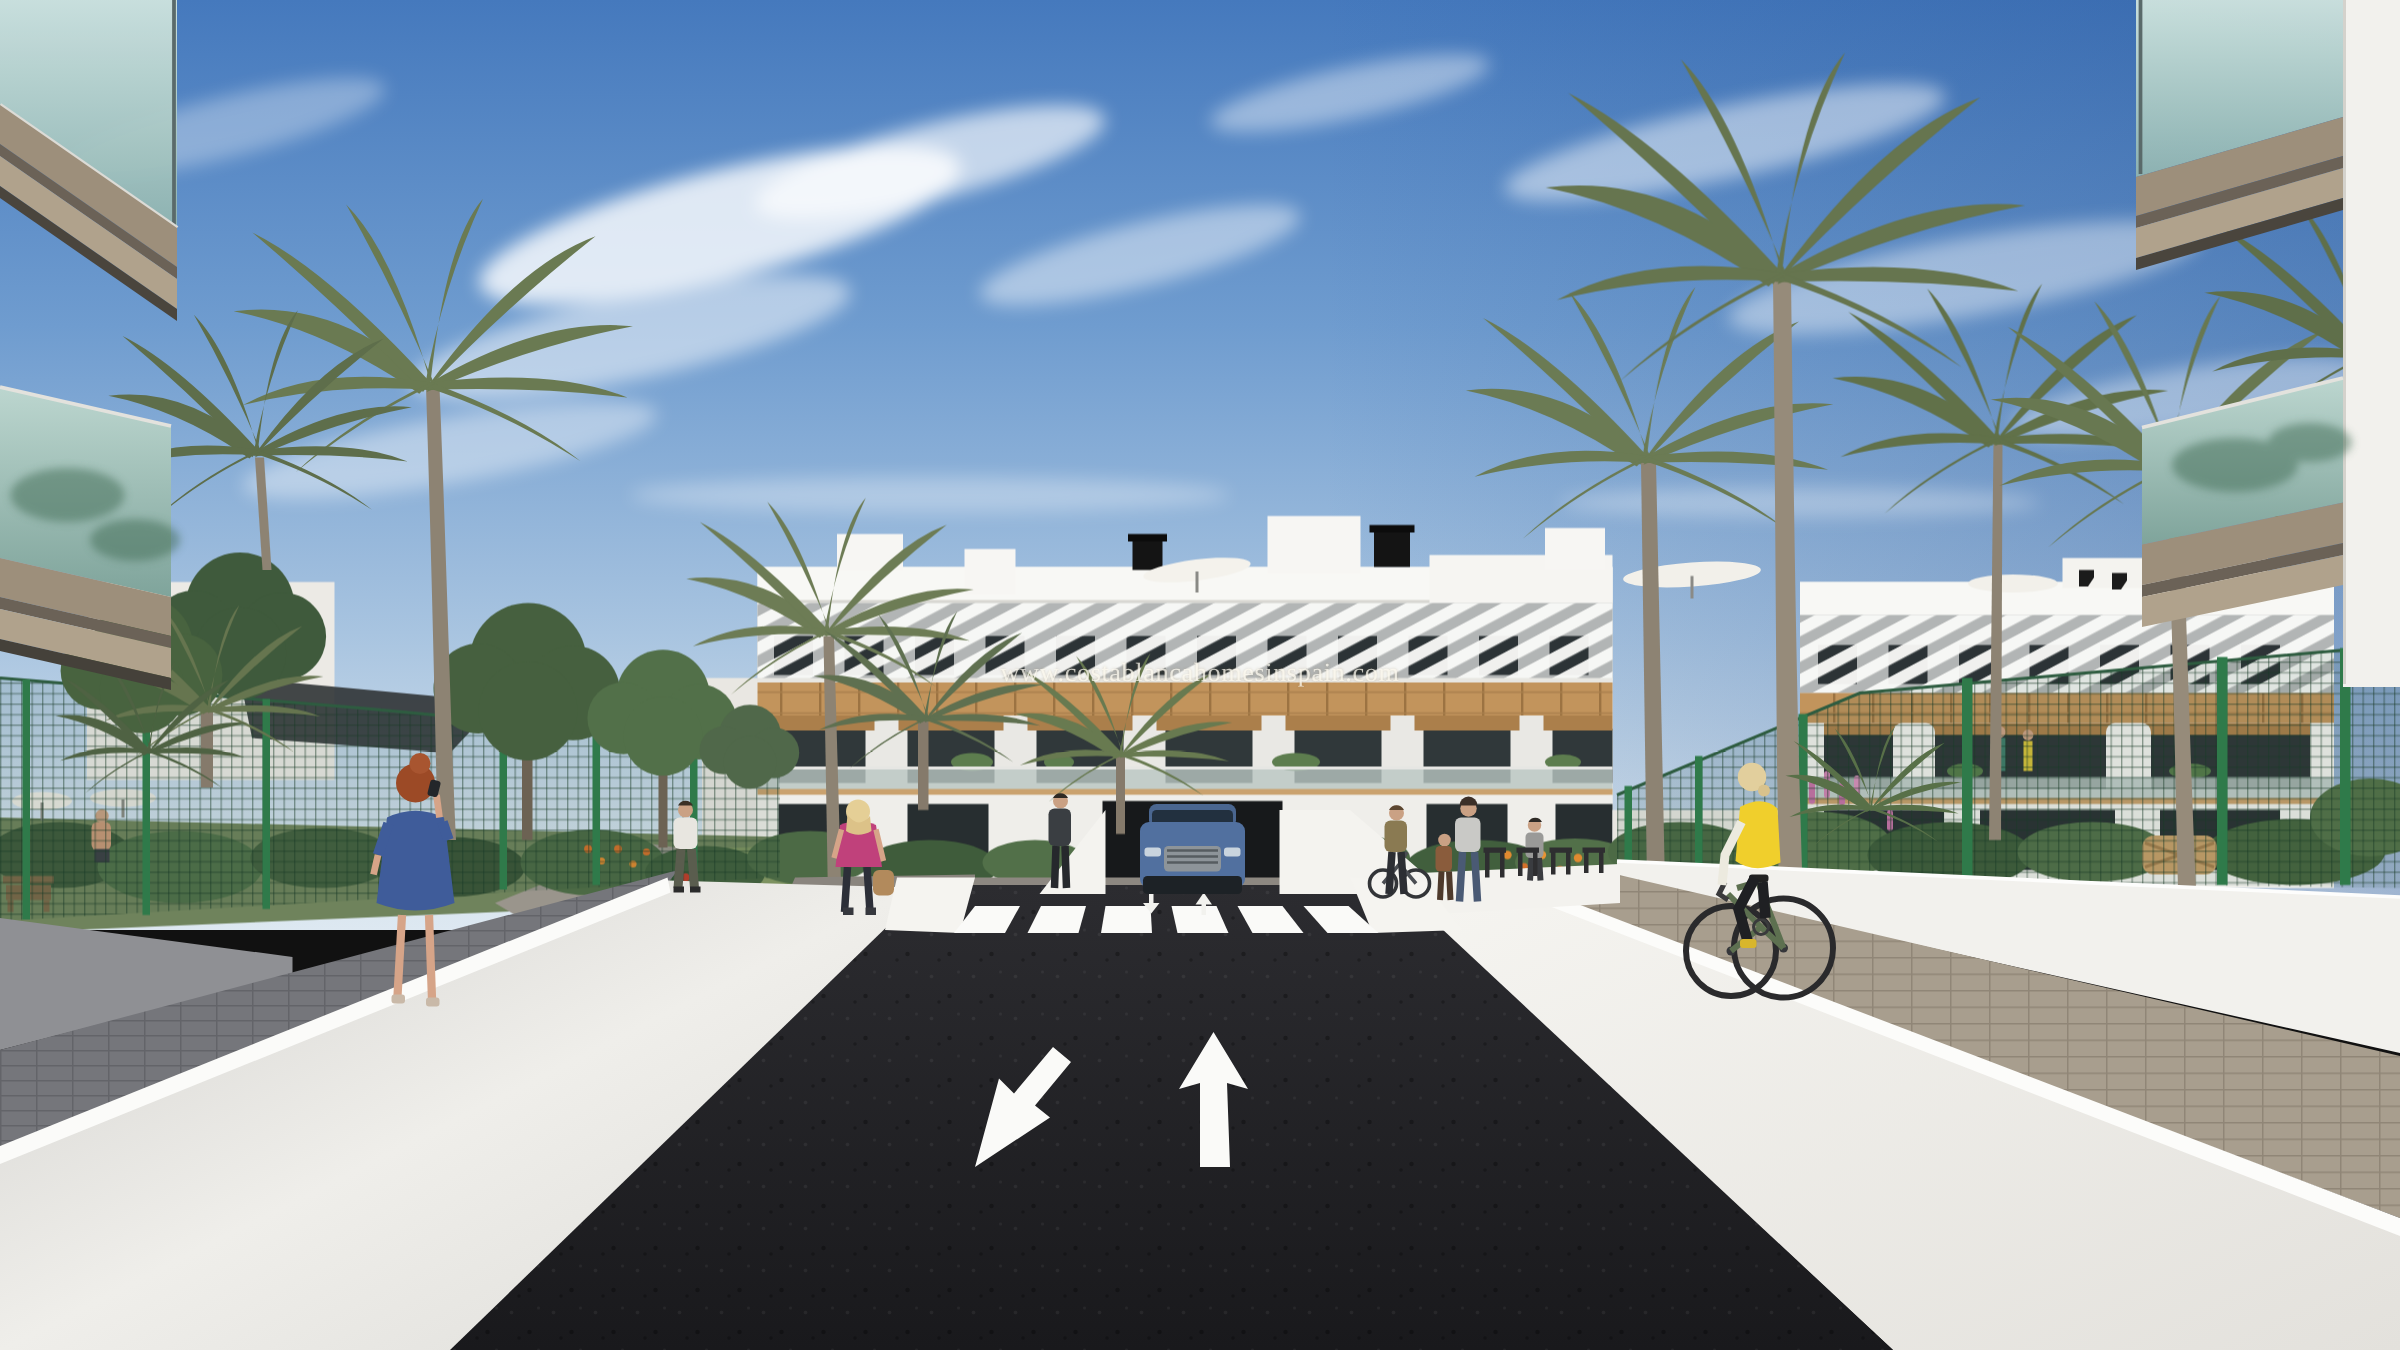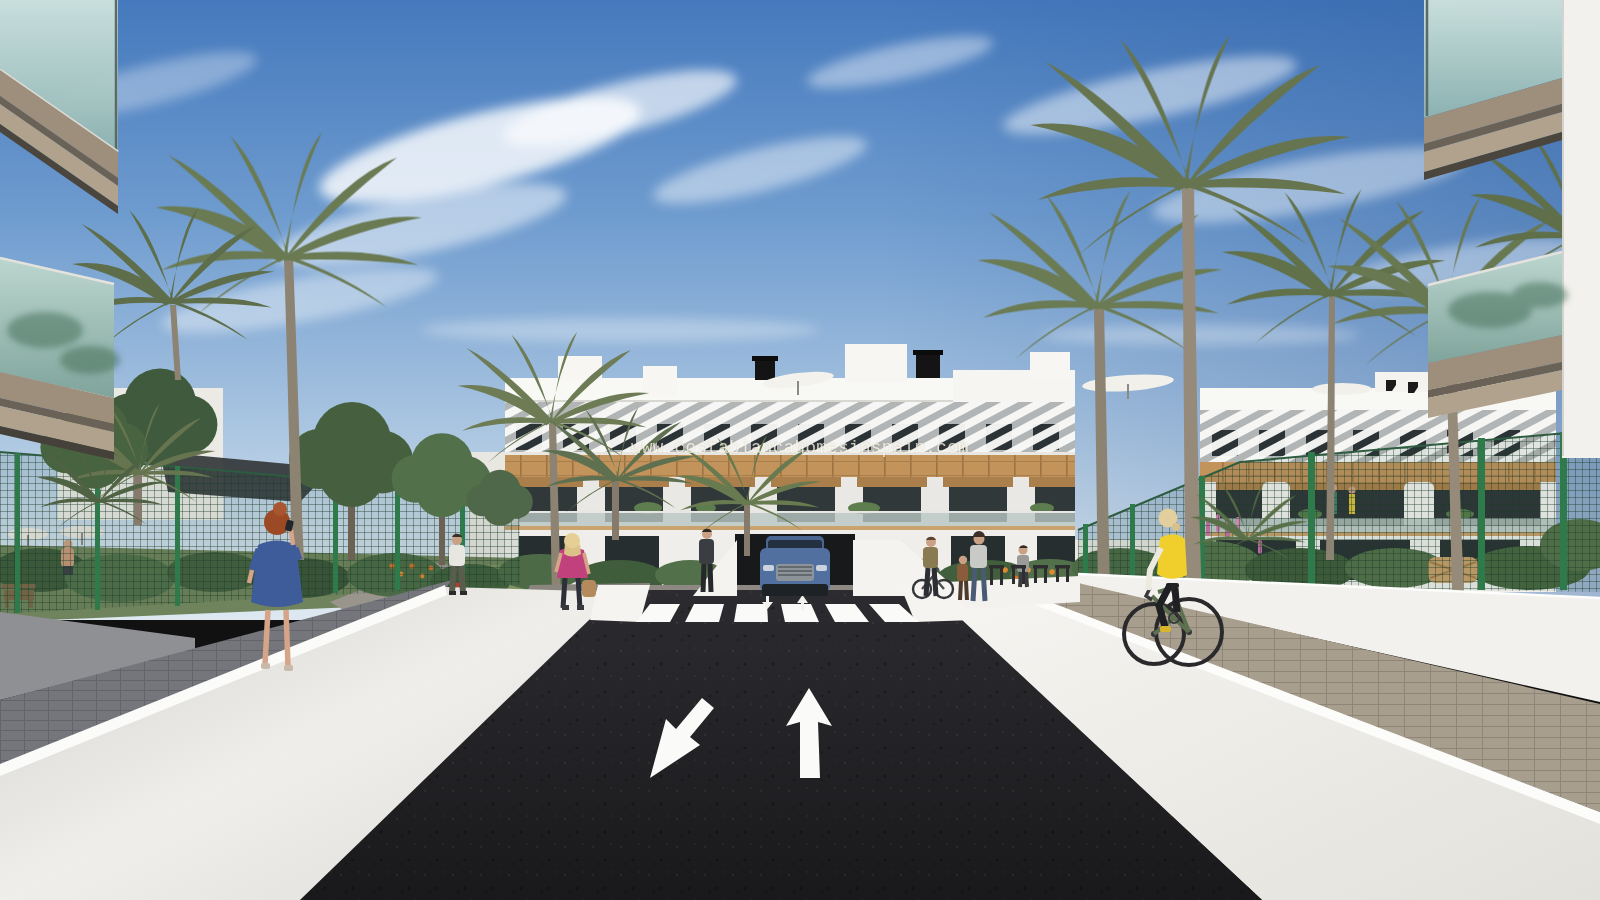--- a/index.html
+++ b/index.html
@@ -1,21 +1,21 @@
 <!DOCTYPE html>
 <html><head>
 <meta charset="utf-8">
 <style>
   html,body{margin:0;padding:0;background:#111;}
   #stage{position:relative;width:1600px;height:900px;overflow:hidden;
          font-family:"DejaVu Sans",sans-serif;}
   #stage svg{position:absolute;left:0;top:0;}
   .watermark{position:absolute;left:610px;top:438px;width:380px;
     text-align:center;font-size:17.5px;letter-spacing:.4px;
-    color:rgba(255,252,243,.75);font-family:Liberation Mono, monospace;
+    color:rgba(255,252,243,.75);font-family:Liberation Serif, serif;
     text-shadow:0 0 2px rgba(120,90,40,.25);pointer-events:none;}
 </style>
 </head>
 <body>
 
 <div id="stage">
 <svg width="1600" height="900" viewBox="0 0 1600 900" xmlns="http://www.w3.org/2000/svg" xmlns:xlink="http://www.w3.org/1999/xlink">
 <defs>
   <linearGradient id="skyGrad" x1="0" y1="0" x2="0" y2="1">
     <stop offset="0" stop-color="#4579bd"></stop>

